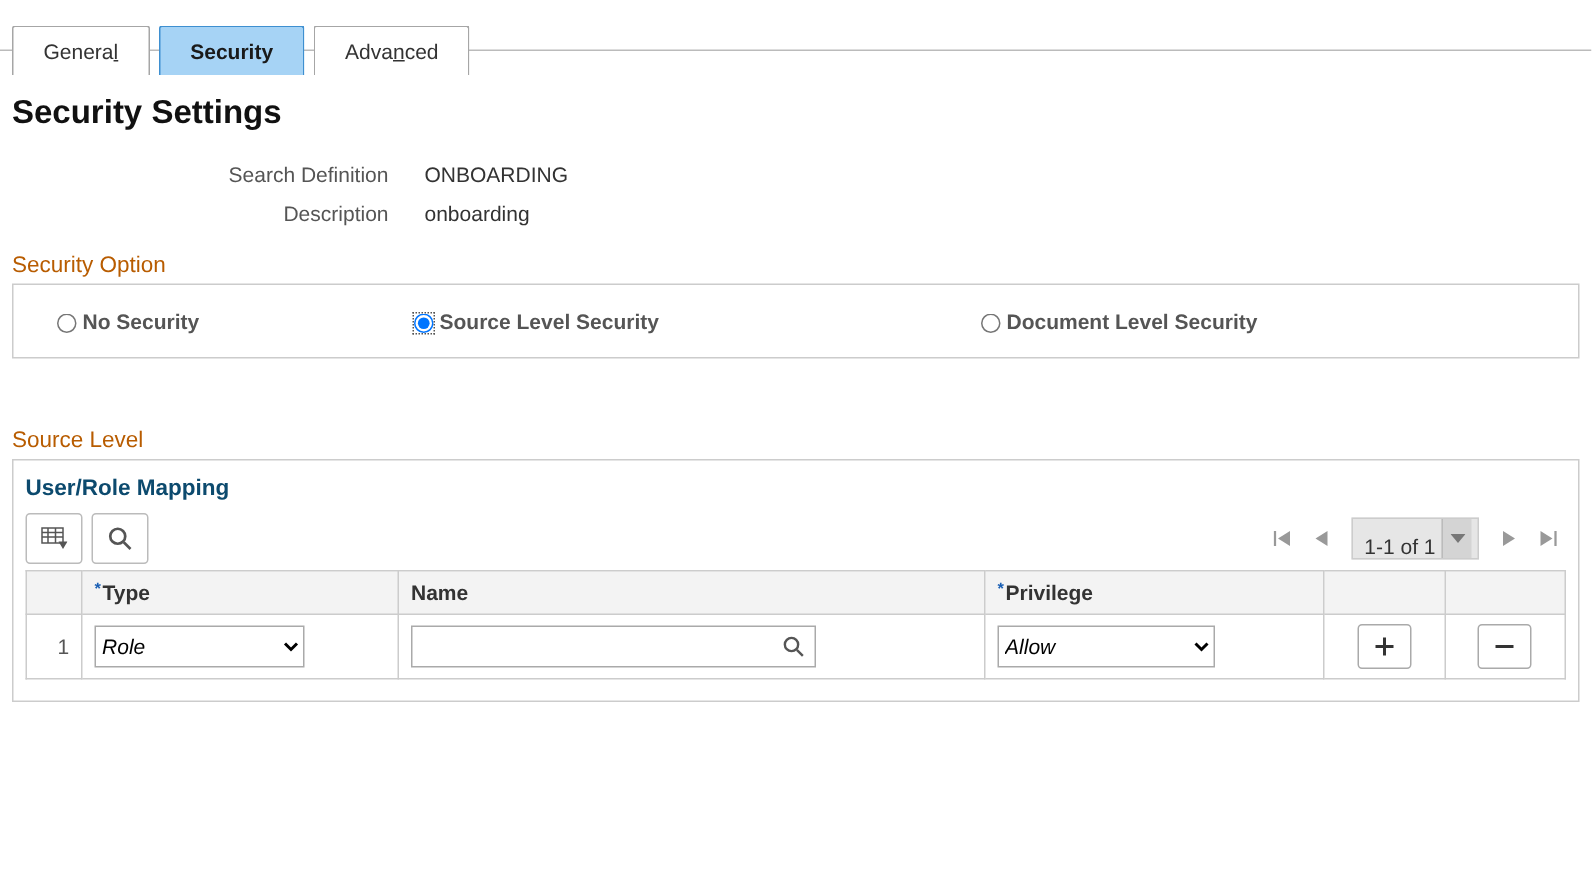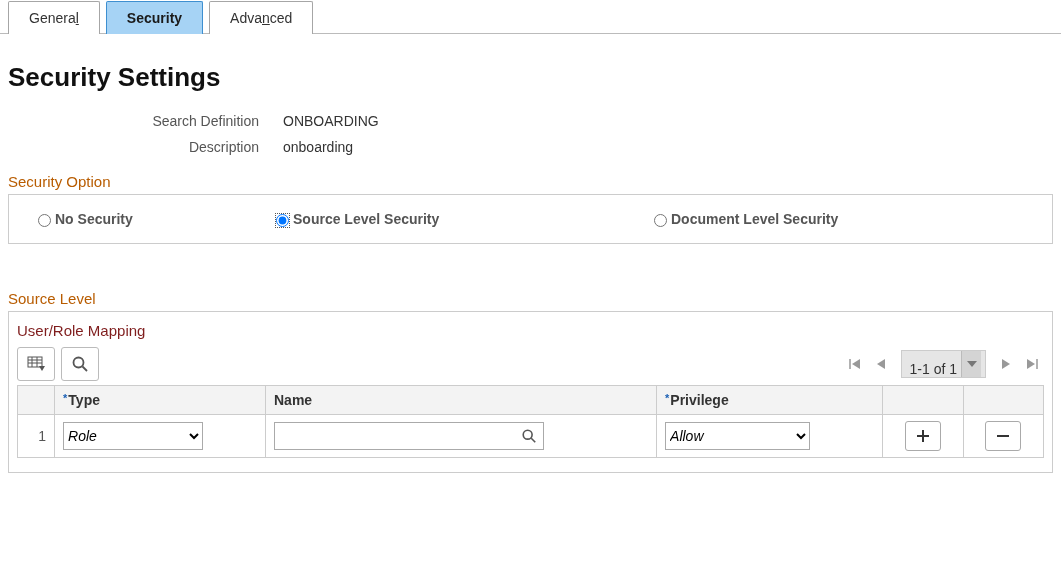--- a/index.html
+++ b/index.html
@@ -20,32 +20,32 @@
   .tab {
     padding: 8px 20px;
     border: 1px solid #a6a6a6;
     border-bottom: none;
     background: #fff;
     cursor: pointer;
     color: #333;
     font-weight: 500;
     border-radius: 2px 2px 0 0;
     position: relative;
-    top: 1px;
+    top: 17px;
   }
   .tab.active {
     background: #a6d3f5;
     border-color: #3e8fd0;
     font-weight: bold;
     color: #1a1a1a;
   }
   .tab .u { text-decoration: underline; }
   .content { padding: 18px 8px; }
   .page-title {
-    font-size: 26px;
+    font-size: 22px;
     font-weight: bold;
     margin: 10px 0 20px 0;
     color: #111;
   }
   .defrow {
     display: flex;
     align-items: center;
     margin-bottom: 10px;
   }
   .deflabel {
@@ -81,22 +81,22 @@
   }
   .sec-opt input { margin-right: 4px; cursor: pointer; }
   .opt1 { width: 230px; }
   .opt2 { width: 370px; }
   .opt3 { }
   .source-box {
     border: 1px solid #ccc;
     padding: 10px 8px 14px 8px;
   }
   .sub-h {
-    color: #7f1d1d;
-    font-weight: normal;
+    color: #0c4a6e;
+    font-weight: bold;
     font-size: 15px;
     margin: 0 0 8px 0;
   }
   .grid-toolbar {
     display: flex;
     align-items: center;
     justify-content: space-between;
     margin-bottom: 4px;
   }
   .tb-left { display: flex; gap: 6px; }

